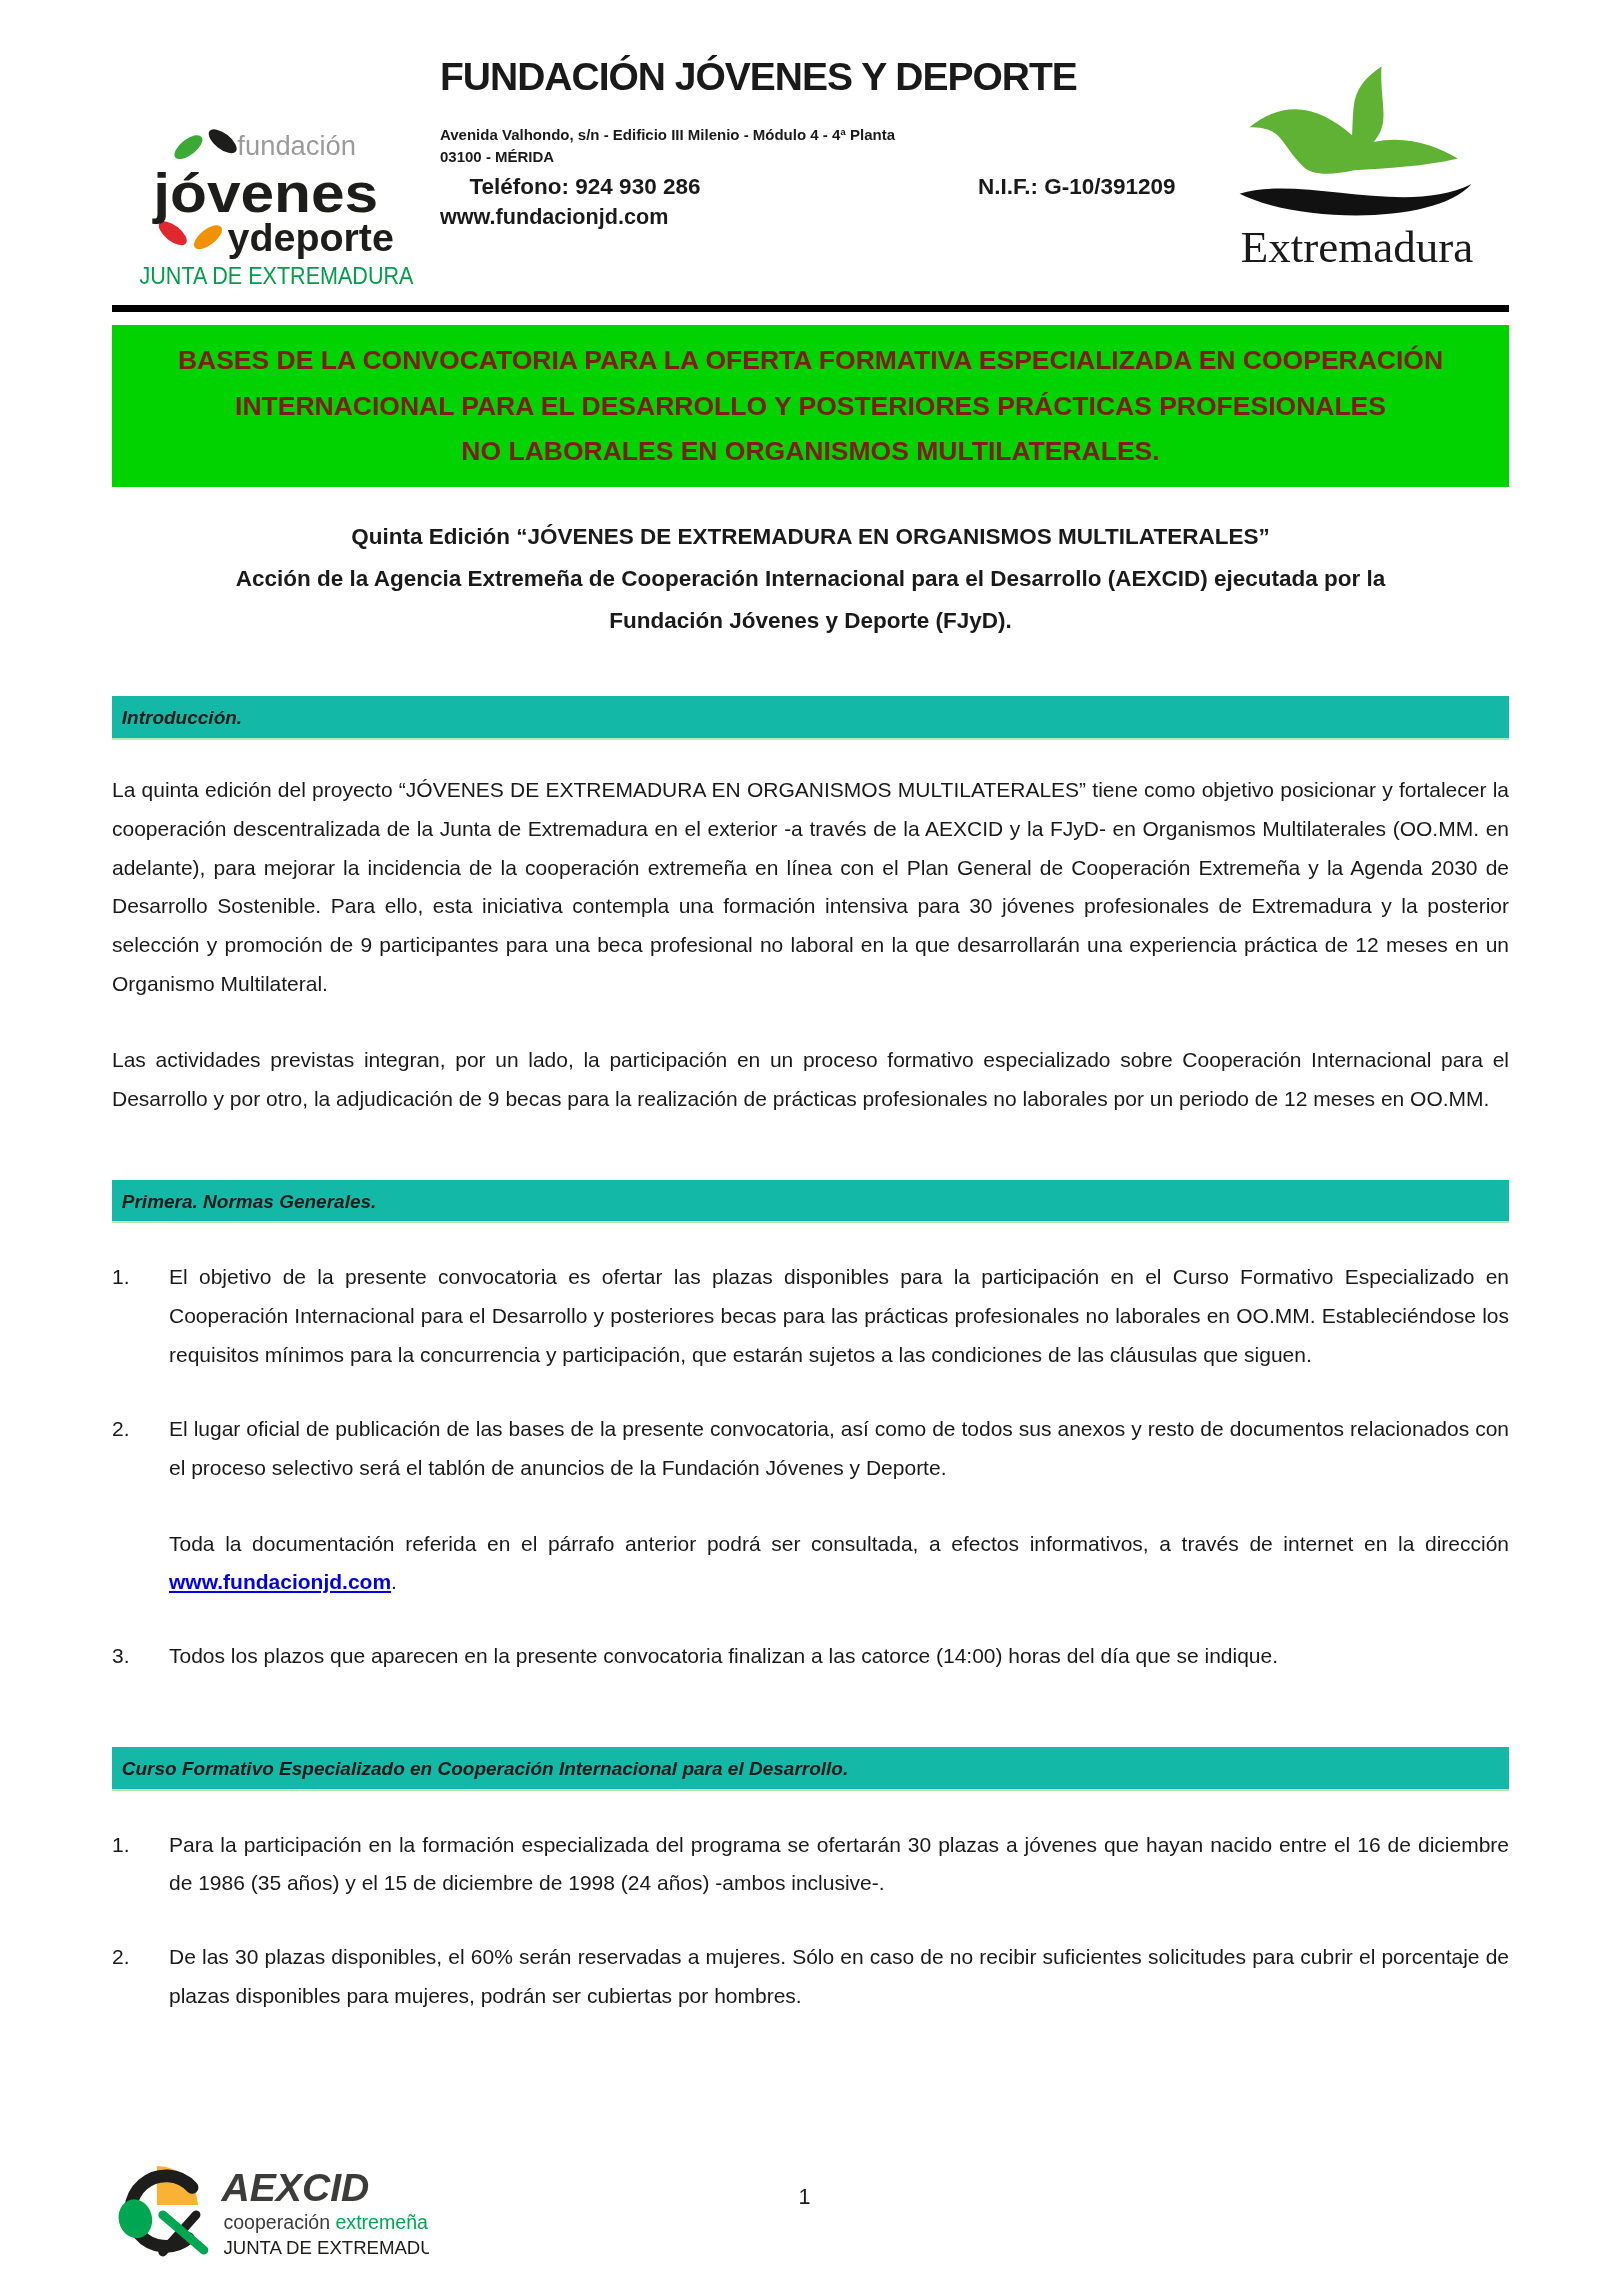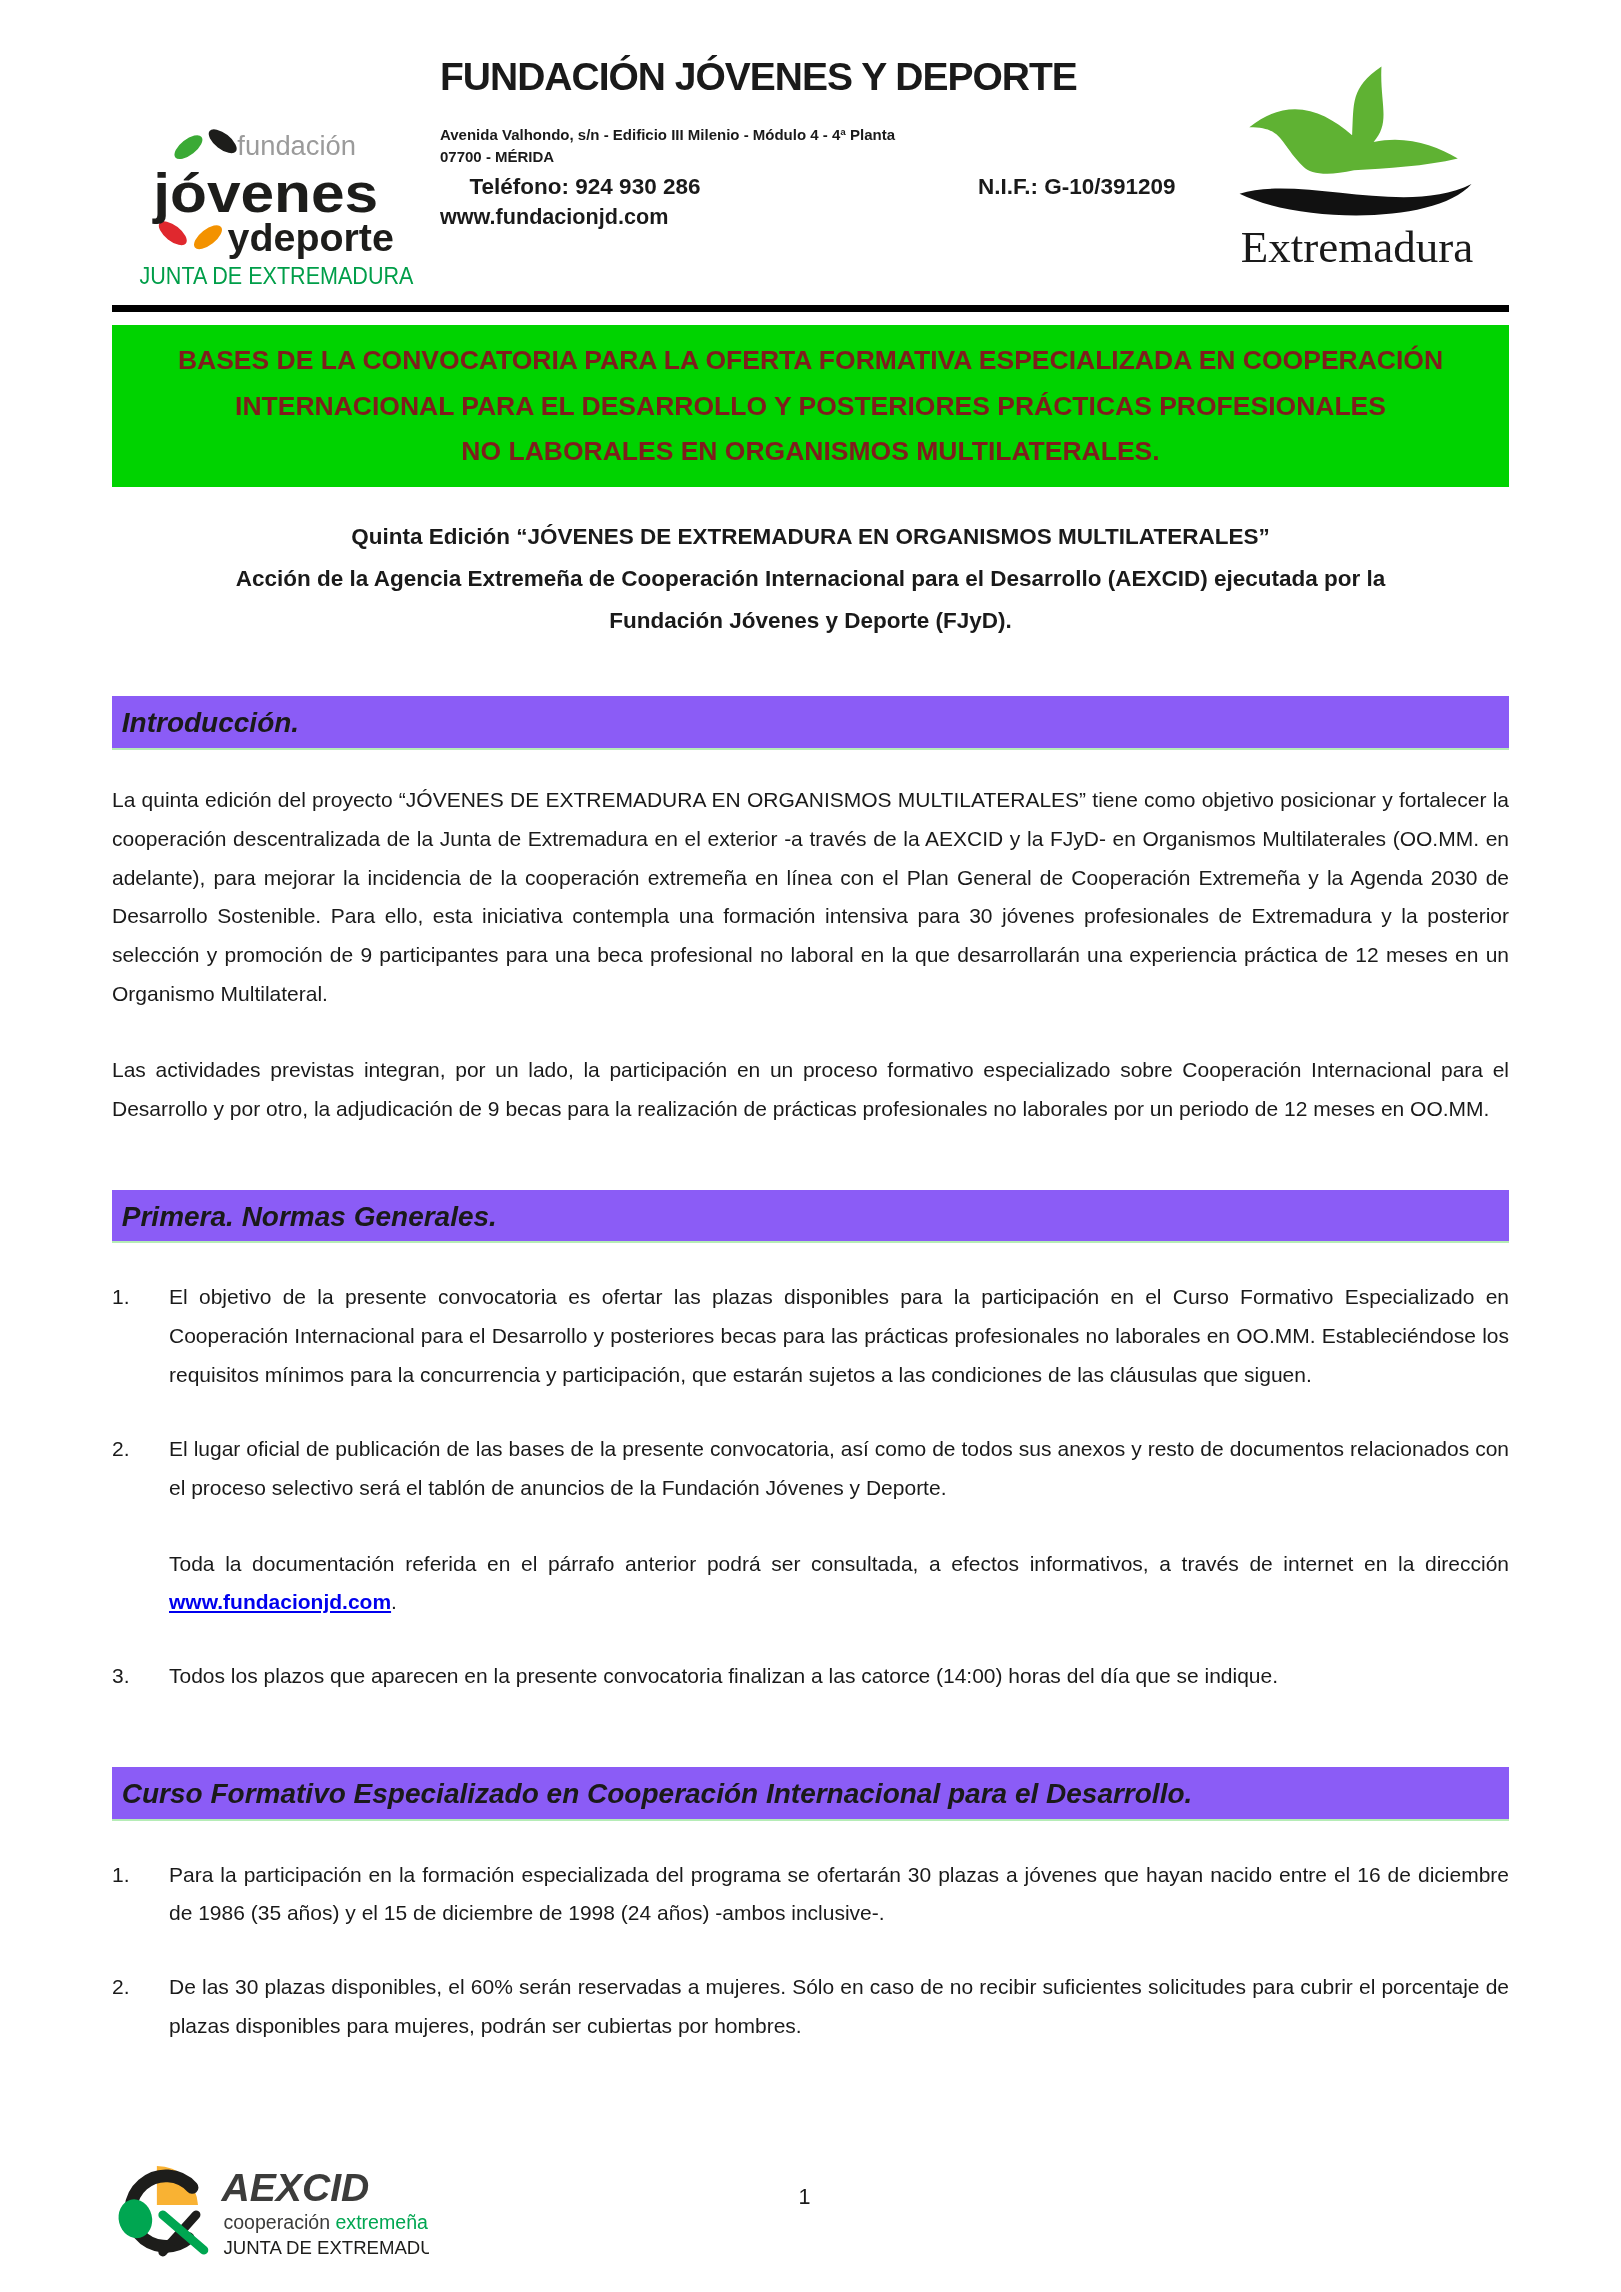--- a/index.html
+++ b/index.html
@@ -37,25 +37,25 @@
     font-size:26.5px;
     line-height:1.72;
     padding:12.7px 9.8px;
   }
 
   
   .subtitle { margin-top:29px; text-align:center; font-weight:bold; font-size:22.5px; line-height:1.85; }
 
   
   .section-bar {
-    background:#8b5cf6;
+    background:#14b8a6;
     border-bottom:2.9px solid #b5ecb6;
     font-weight:bold;
     font-style:italic;
-    font-size:28px;
+    font-size:19px;
     padding:10.8px 9.8px 8.8px 9.8px;
   }
   .mt-intro { margin-top:55px; }
   .mt-primera { margin-top:61px; }
   .mt-curso { margin-top:71px; }
 
   
   .para { font-size:21px; line-height:1.85; text-align:justify; margin-top:31px; }
   .para + .para { margin-top:37px; }
 
@@ -91,21 +91,21 @@
           <text x="42" y="106" font-size="56" font-weight="bold" fill="#1d1d1b" textLength="230" lengthAdjust="spacingAndGlyphs">jóvenes</text>
           <text x="118" y="146" font-size="40" font-weight="bold" fill="#1d1d1b" textLength="170" lengthAdjust="spacingAndGlyphs">ydeporte</text>
           <text x="28" y="180" font-size="25" fill="#009e49" textLength="280" lengthAdjust="spacingAndGlyphs">JUNTA DE EXTREMADURA</text>
         </svg>
       </div>
 
       <div class="hdr-center">
         <div class="hdr-title">FUNDACIÓN JÓVENES Y DEPORTE</div>
         <div class="hdr-addr">
           <div>Avenida Valhondo, s/n - Edificio III Milenio - Módulo 4 - 4ª Planta</div>
-          <div>07700 - MÉRIDA</div>
+          <div>03100 - MÉRIDA</div>
         </div>
         <div class="hdr-phone-row">
           <span>Teléfono:  924 930 286</span>
           <span>N.I.F.:  G-10/391209</span>
         </div>
         <div class="hdr-web">www.fundacionjd.com</div>
       </div>
 
       <div class="hdr-right">
         <svg width="304" height="230" viewBox="0 0 310 235">

